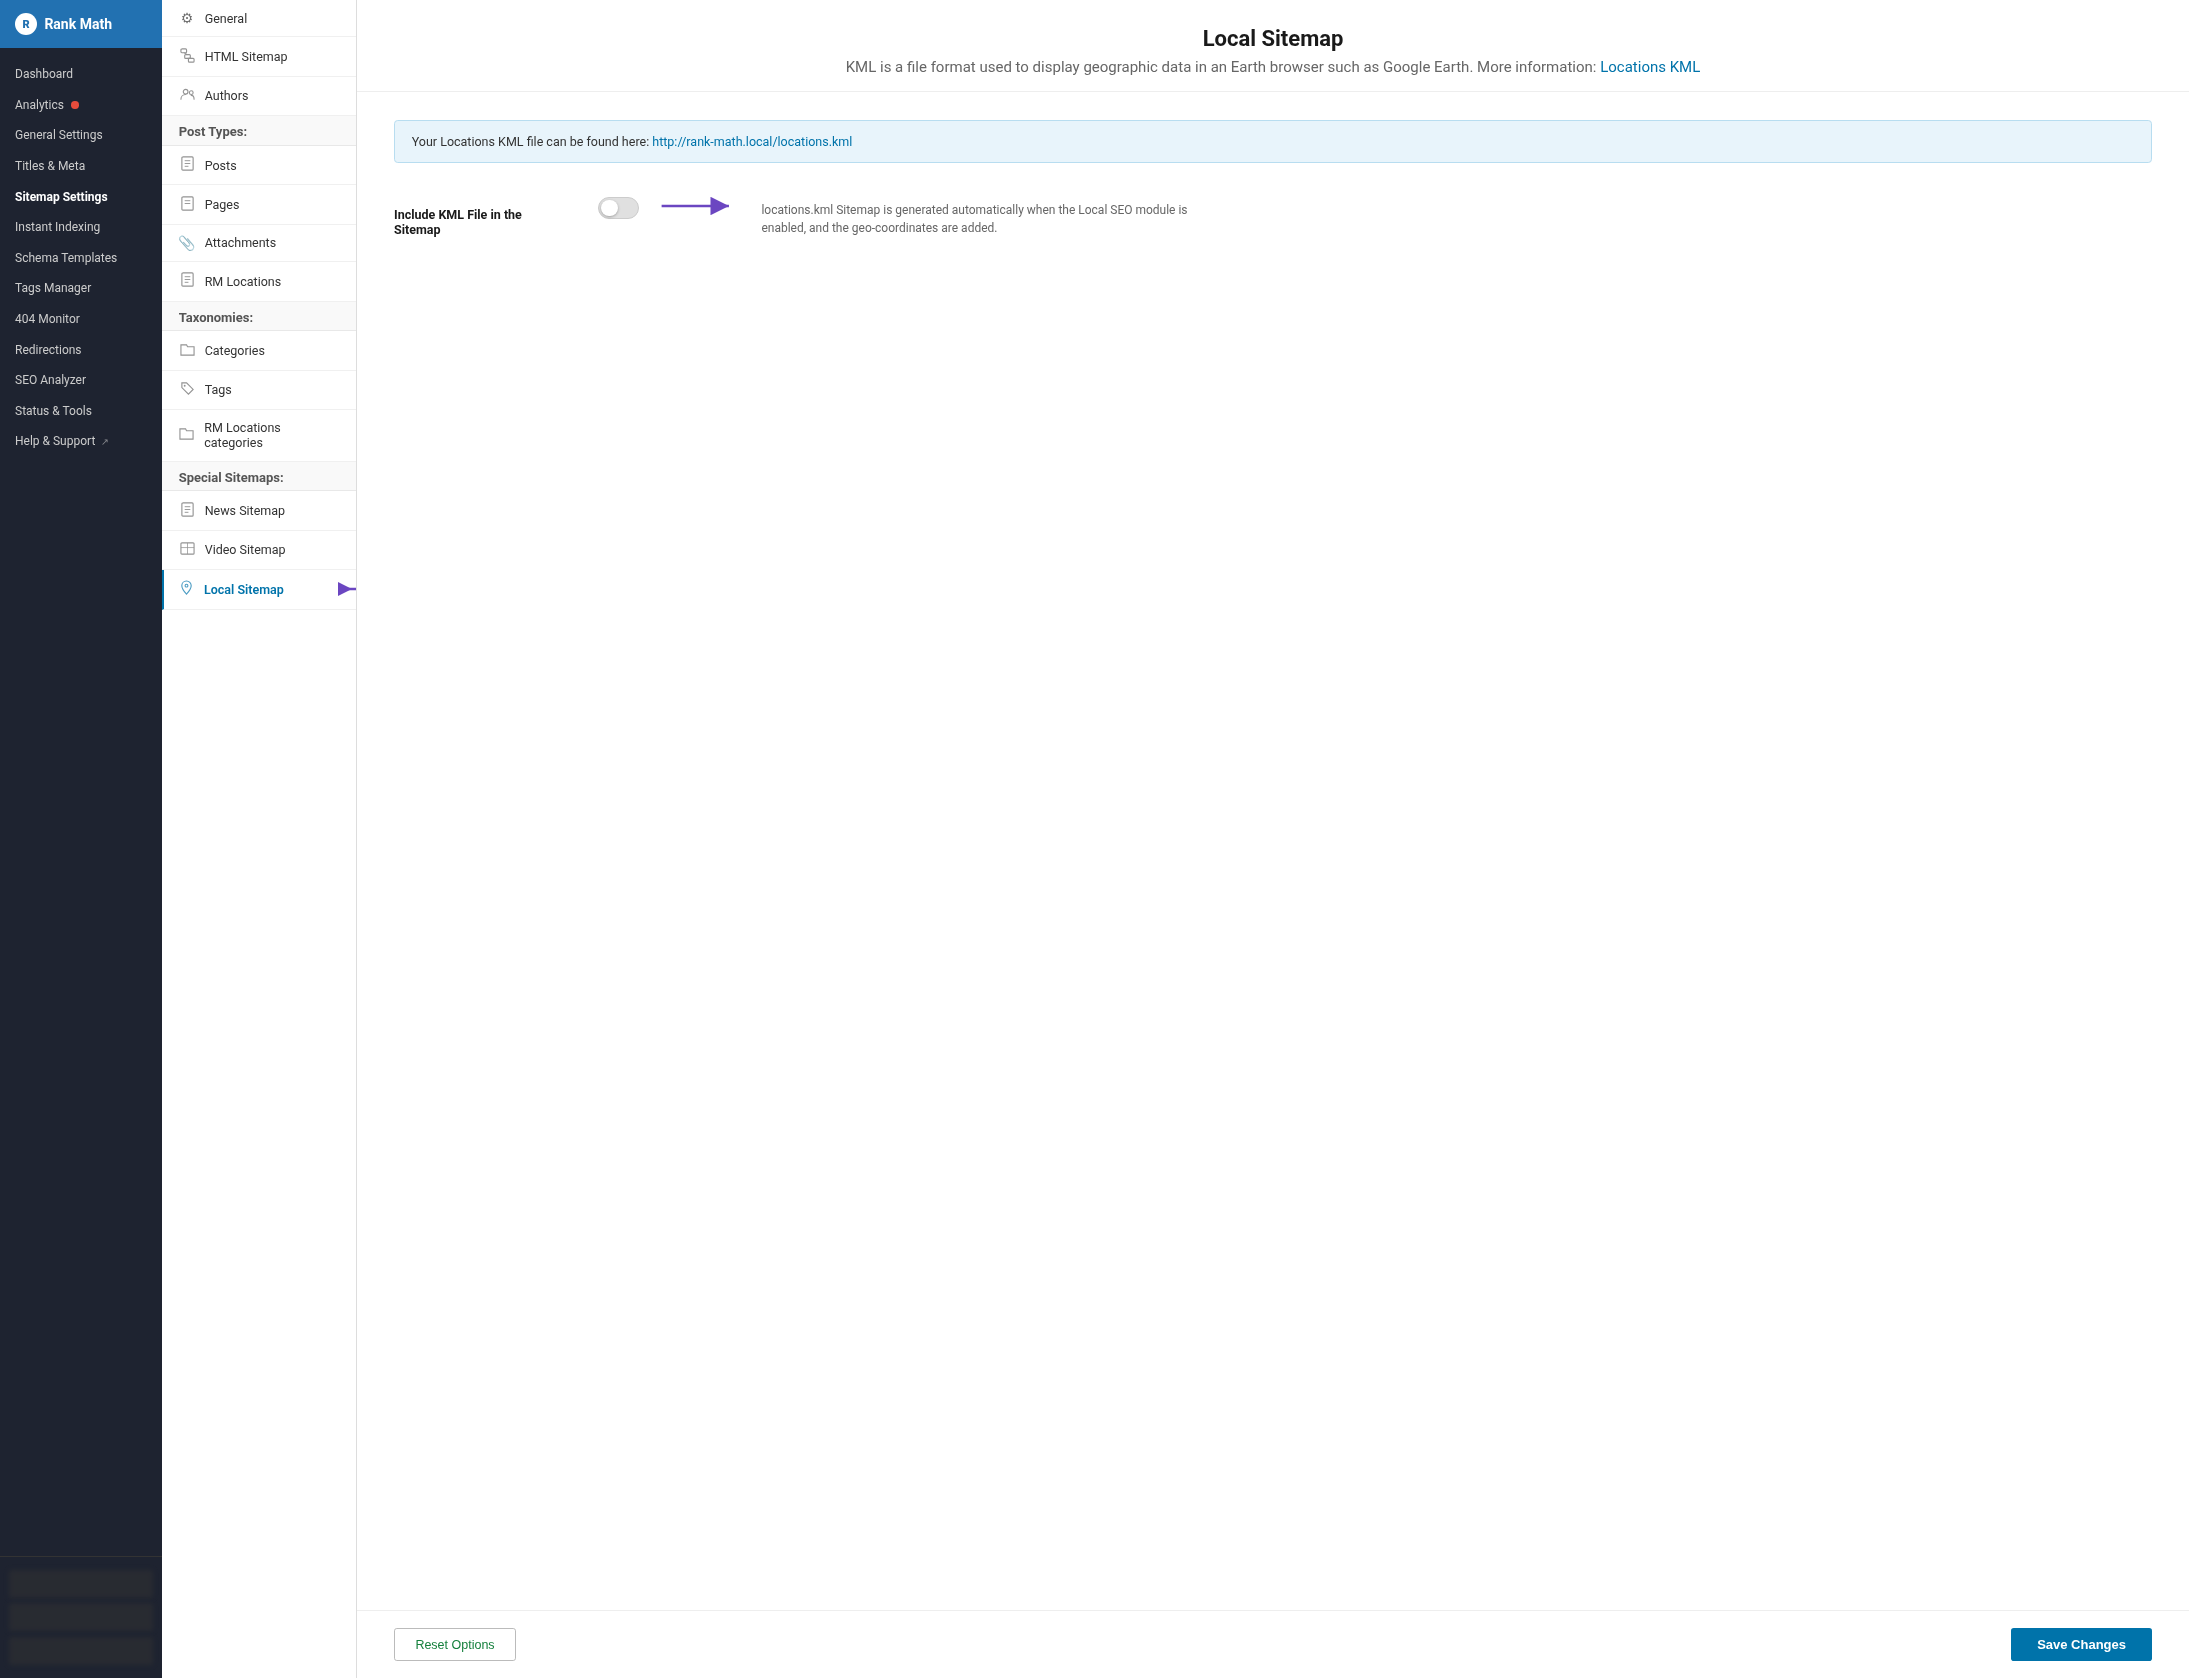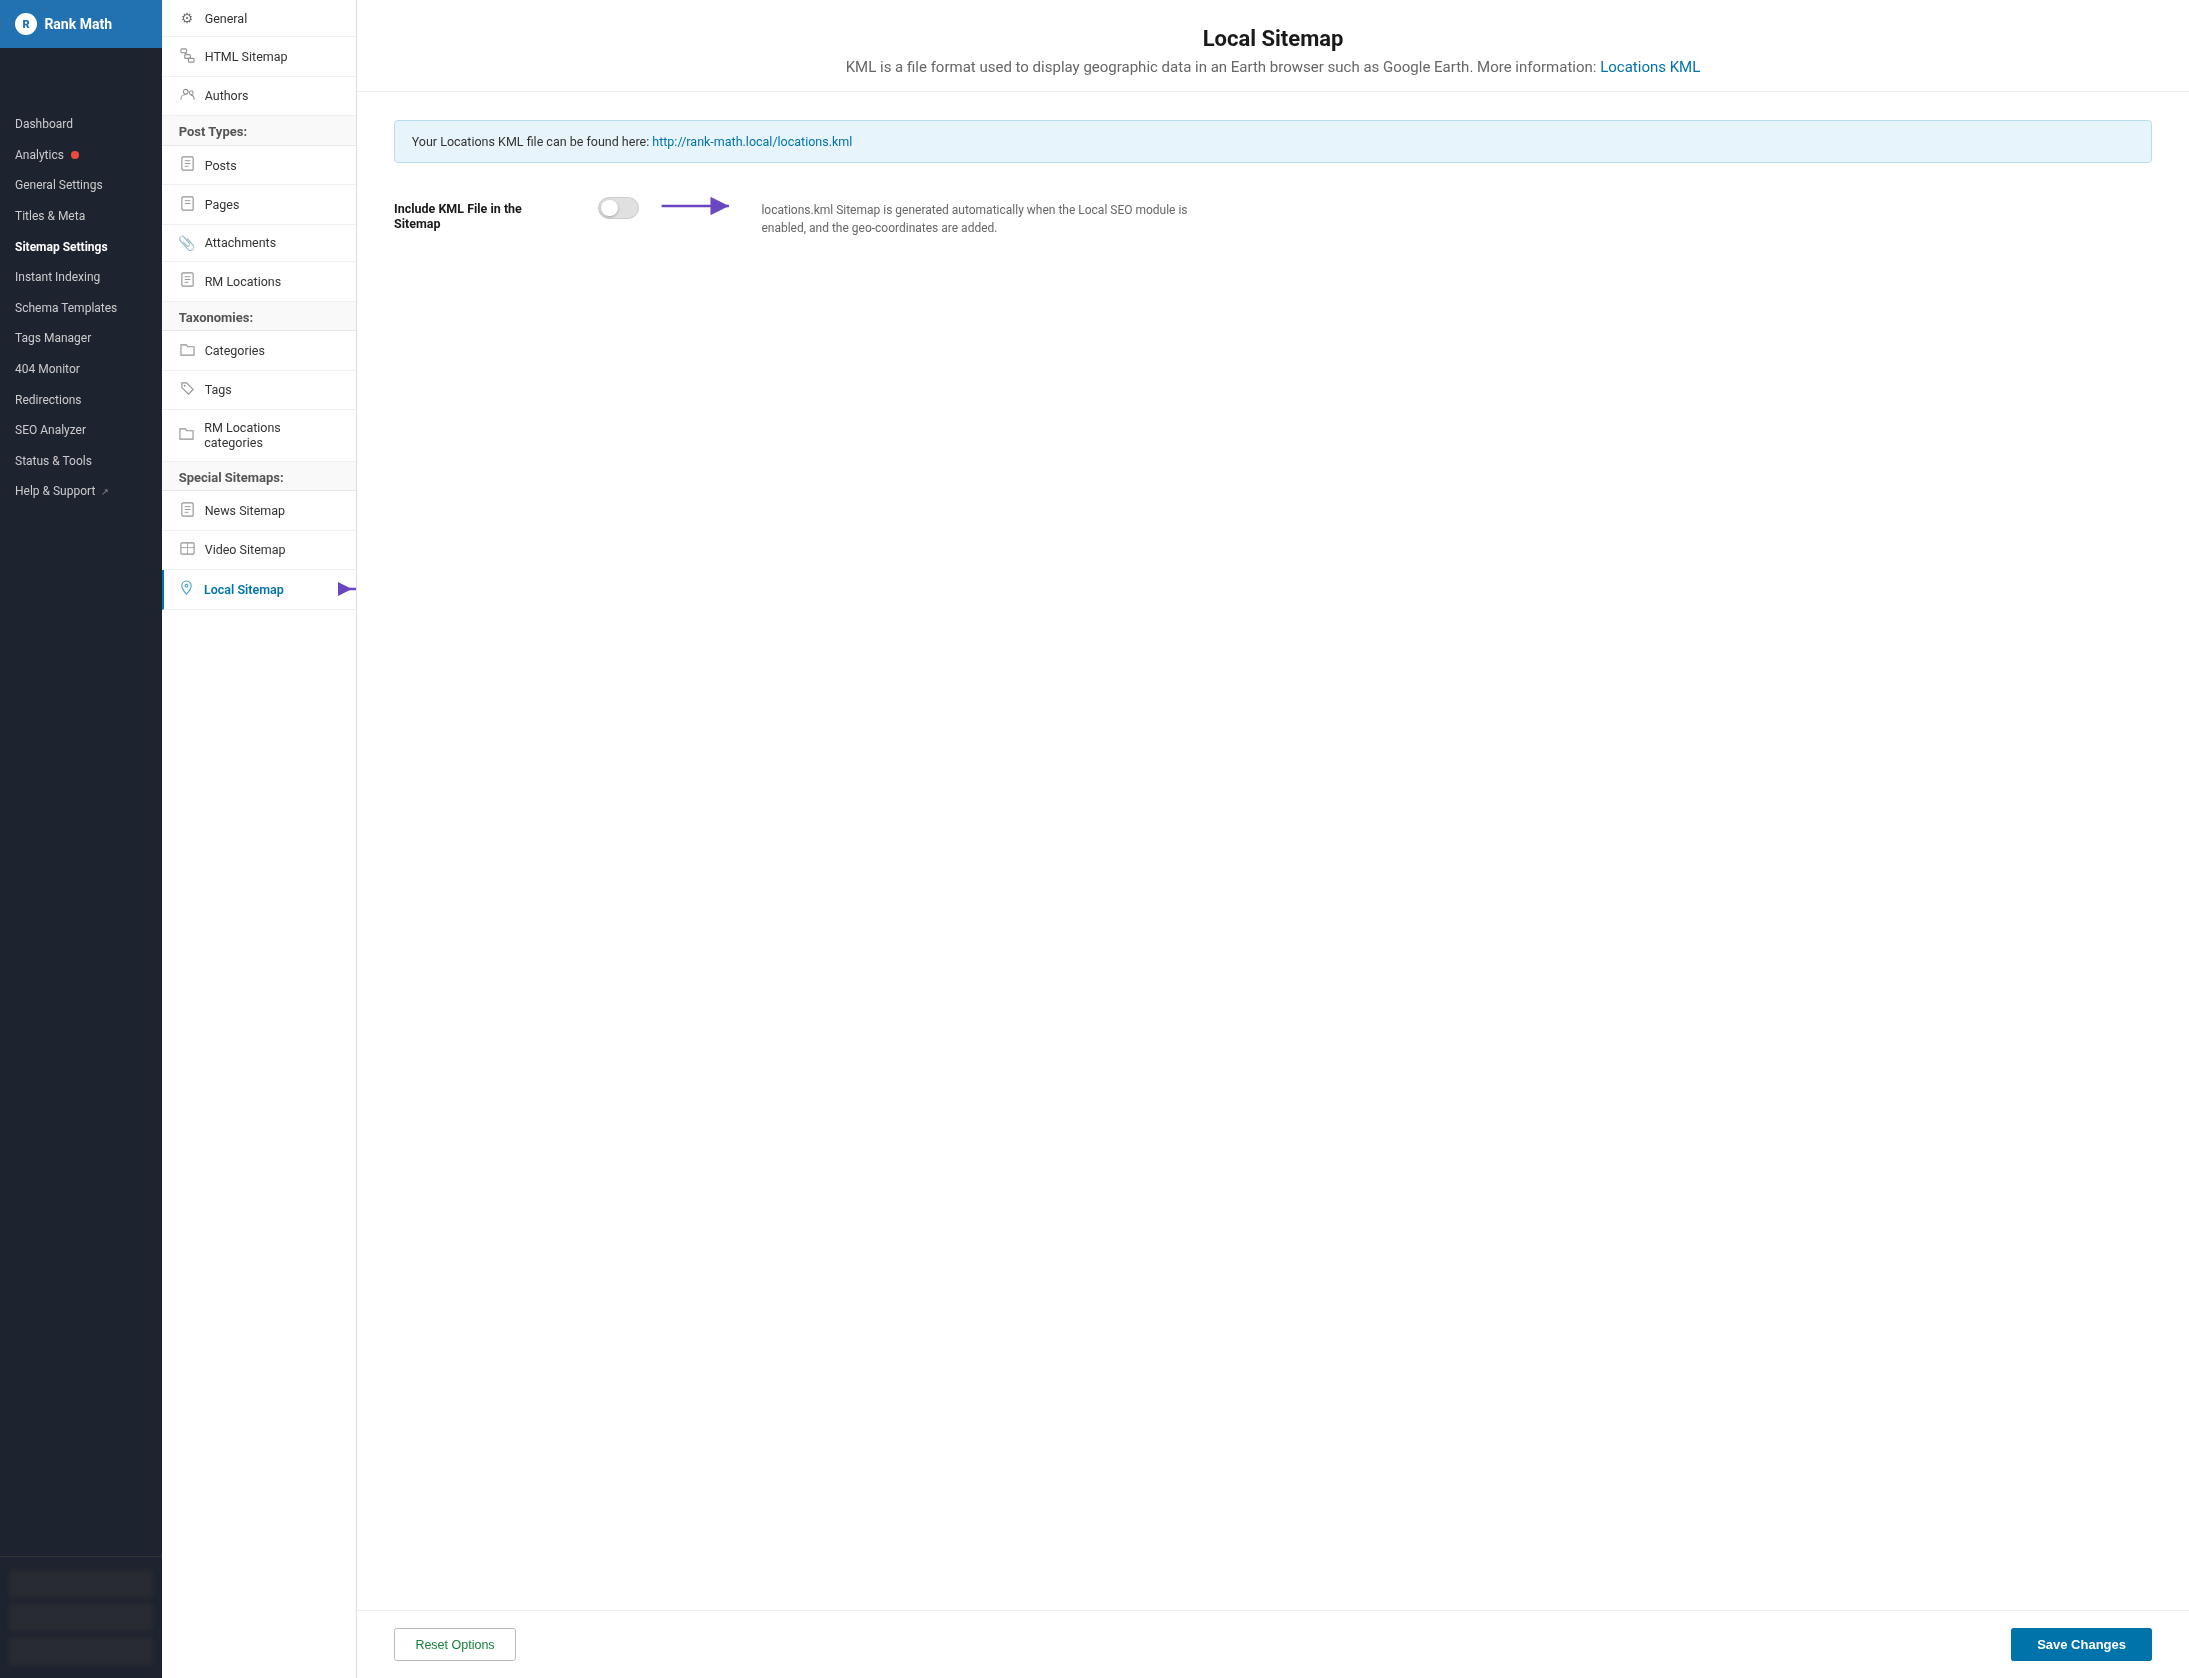--- a/index.html
+++ b/index.html
@@ -27,21 +27,21 @@
     }
     .sidebar-logo .logo-icon {
       width: 22px; height: 22px;
       background: white;
       border-radius: 50%;
       display: flex; align-items: center; justify-content: center;
       color: #2271b1;
       font-size: 11px;
       font-weight: 900;
     }
-    .sidebar-nav { flex: 1; padding: 21px 0; margin-top: 40px; }
+    .sidebar-nav { flex: 1; padding: 11px 0; }
     .sidebar-item {
       padding: 8.3px 15px;
       cursor: pointer;
       color: #ccc;
       font-size: 12px;
       display: flex;
       align-items: center;
       gap: 5.6px;
       transition: background 0.15s;
     }
@@ -153,21 +153,21 @@
       font-size: 12.5px;
       color: #333;
     }
     .info-box a {
       color: #0073aa;
       text-decoration: none;
     }
 
     .setting-row {
       display: flex;
-      align-items: center;
+      align-items: flex-end;
       margin-bottom: 18.6px;
     }
     .setting-label {
       width: 204px;
       flex-shrink: 0;
       font-weight: 700;
       color: #1a1a1a;
       font-size: 12.5px;
       padding-top: 3.7px;
     }

